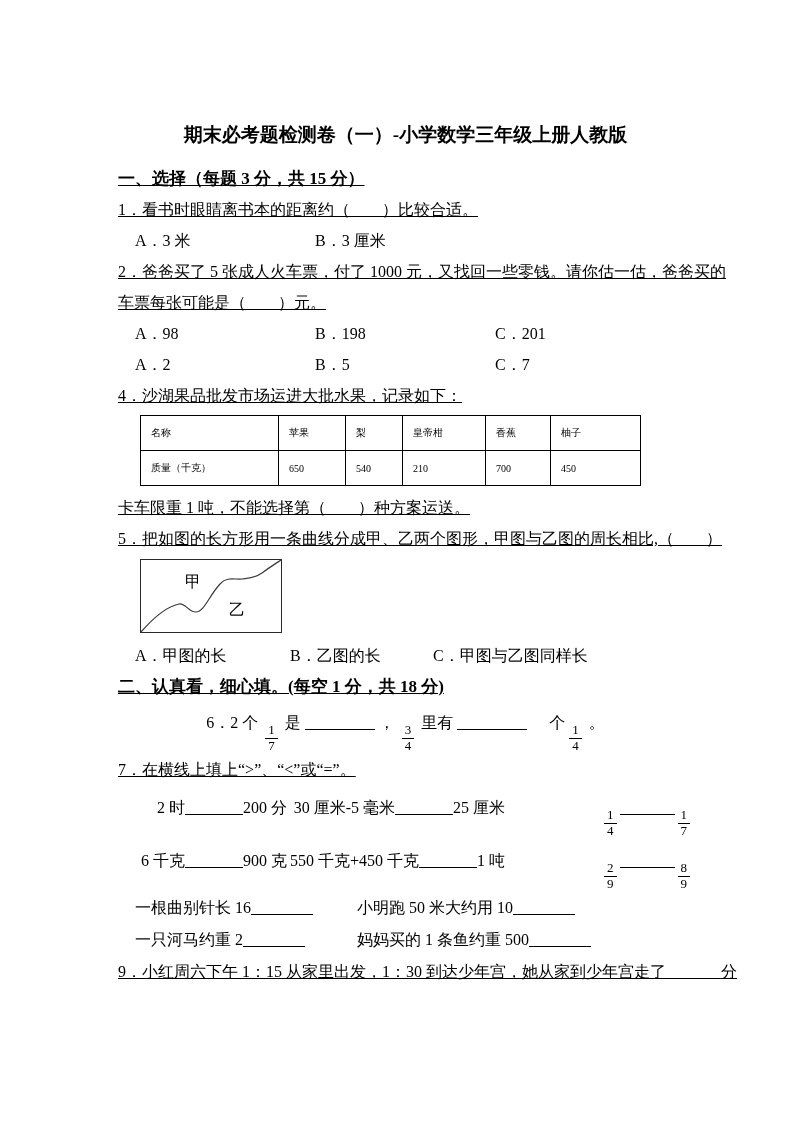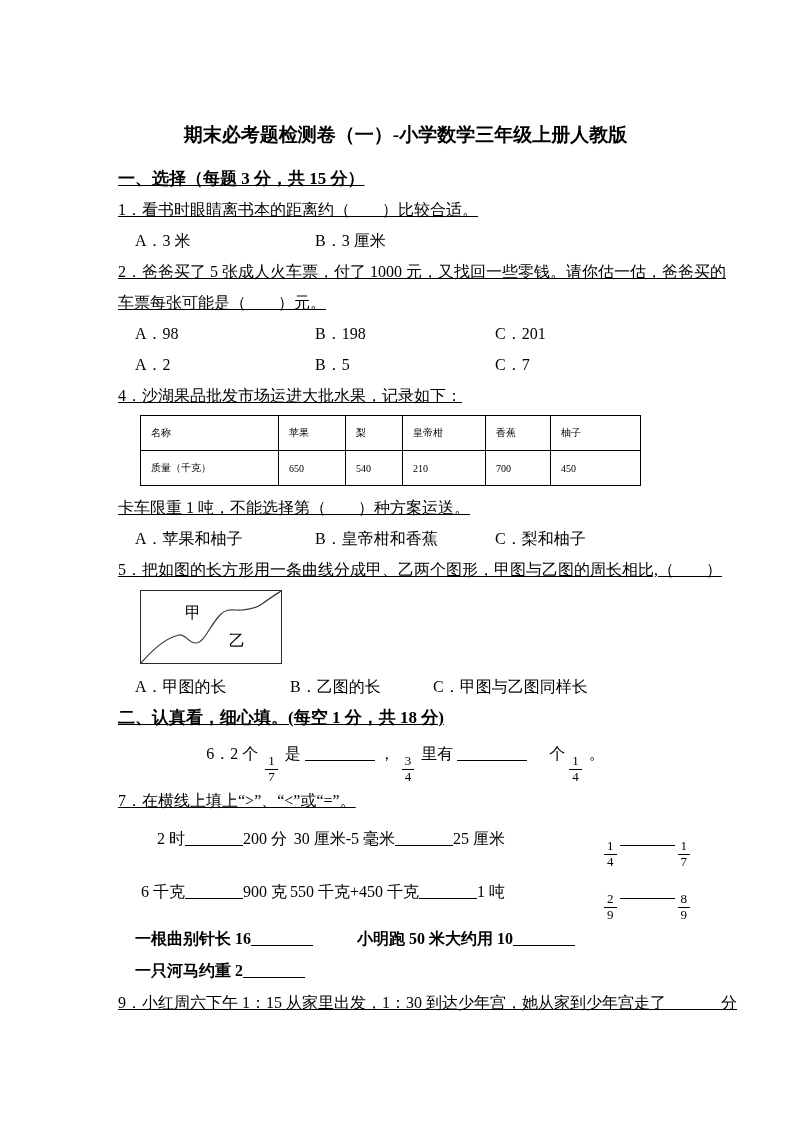--- a/index.html
+++ b/index.html
@@ -25,21 +25,21 @@
   .blank{display:inline-block;border-bottom:1px solid #000;height:3px;transform:translateY(2px);}
   .b70{width:70px;} .b58{width:58px;} .b62{width:62px;} .b55{width:55px;}
   .frac{display:inline-flex;flex-direction:column;align-items:center;
     vertical-align:-0.45em;font-size:13px;line-height:1.15;margin:0 3px;}
   .frac .n{border-bottom:1px solid #000;padding:0 3px;}
   .frac .d{padding:0 3px;}
   .q6row{line-height:42px;white-space:nowrap;text-align:center;}
   .q7row{display:grid;grid-template-columns:154px 218px 1fr;padding-left:15px;
     line-height:45px;white-space:nowrap;text-align:right;}
   .q8row{display:grid;grid-template-columns:222px 1fr;padding-left:17px;
-    line-height:32px;white-space:nowrap;font-weight:bold;}
+    line-height:32px;white-space:nowrap;}
   .gap-l{margin-left:18px;}
 </style>
 </head>
 <body>
 
 <div class="page">
 
   <div class="title">期末必考题检测卷（一）-小学数学三年级上册人教版</div>
 
   <div class="sec-heading">一、选择（每题 3 分，共 15 分）</div>
@@ -87,25 +87,20 @@
       <td>质量（千克）</td>
       <td>650</td>
       <td>540</td>
       <td>210</td>
       <td>700</td>
       <td>450</td>
     </tr>
   </tbody>
     </table>
   <div class="line">卡车限重 1 吨，不能选择第（　　）种方案运送。</div>
-  <div class="opts">
-    <span>A．苹果和柚子</span>
-    <span>B．皇帝柑和香蕉</span>
-    <span>C．梨和柚子</span>
-  </div>
 
   <div class="line">5．把如图的长方形用一条曲线分成甲、乙两个图形，甲图与乙图的周长相比,（　　）</div>
   <div class="fig">
     <svg width="140" height="72" viewBox="0 0 140 72">
       <path d="M 0 72 C 14 56, 28 46, 38 44 C 45 43, 47 52, 55 52 C 63 52, 68 36, 79 24 C 86 16, 94 20, 101 19 C 108 18, 114 18, 121 13 C 129 7, 134 4, 140 0" fill="none" stroke="#3a3a3a" stroke-width="1.2"></path>
     </svg>
     <span class="lbl lbl-jia">甲</span>
     <span class="lbl lbl-yi">乙</span>
   </div>
   <div class="opts q5opts">
@@ -174,19 +169,20 @@
         </span>
     </span>
   </div>
 
   <div class="q8row">
     <span><span>一根曲别针长 16</span><span class="blank b62"></span></span>
     <span><span>小明跑 50 米大约用 10</span><span class="blank b62"></span></span>
   </div>
   <div class="q8row">
     <span><span>一只河马约重 2</span><span class="blank b62"></span></span>
+    <span><span>妈妈买的 1 条鱼约重 500</span><span class="blank b62"></span></span>
   </div>
 
   <div class="line">
     <span>9．小红周六下午 1：15 从家里出发，1：30 到达少年宫，她从家到少年宫走了</span><span class="blank b55"></span><span>分</span>
   </div>
 
 </div>
 
 </body></html>

